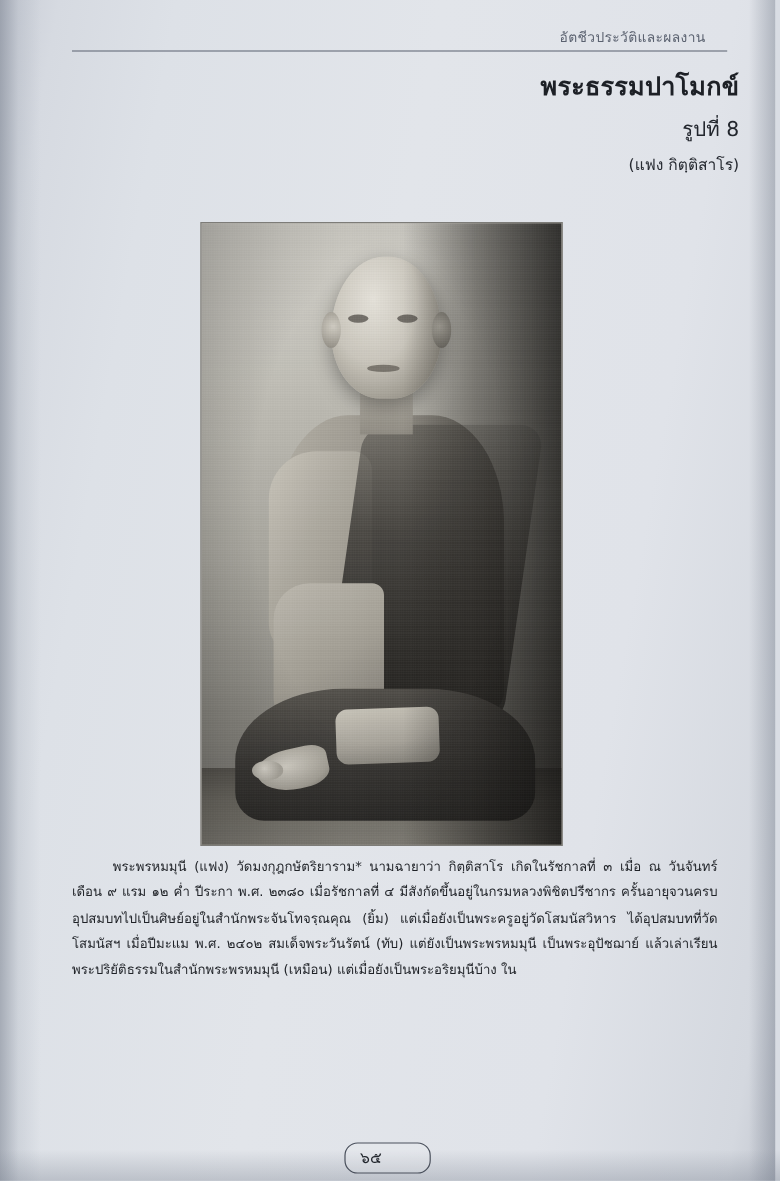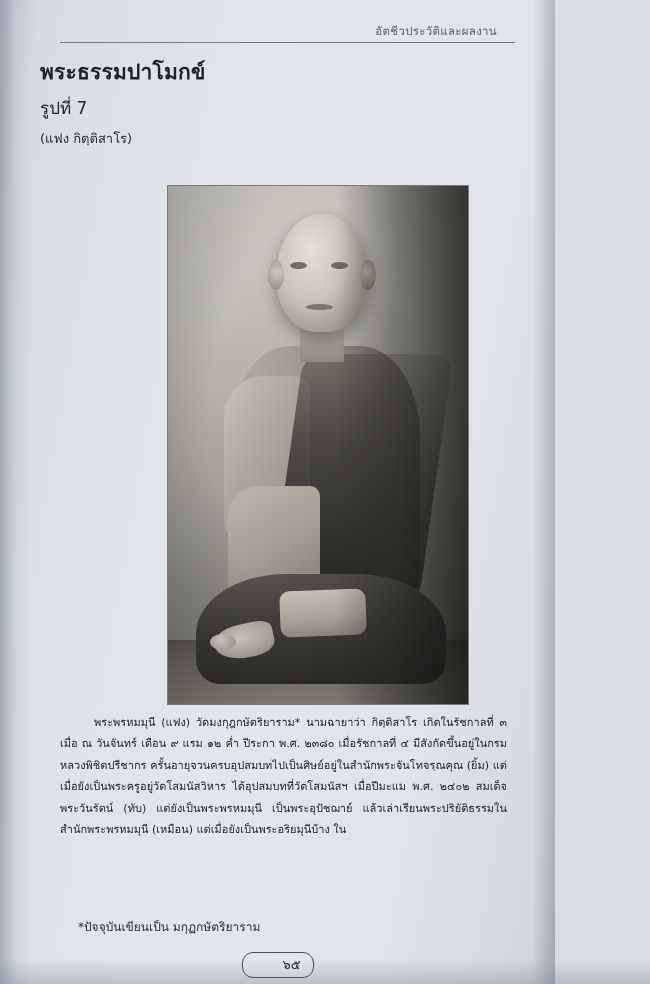--- a/index.html
+++ b/index.html
@@ -13,21 +13,21 @@
     font-family: "DejaVu Sans", "Liberation Sans", sans-serif;
     overflow: hidden;
     position: relative;
   }
 
   
   .page {
     position: absolute;
     left: 0;
     top: 0;
-    width: 555px;
+    width: 646px;
     height: 984px;
     background: linear-gradient(100deg, #c8ccd5 0%, #d6dae1 6%, #dde1e7 18%, #e2e5ea 45%, #e0e3e9 75%, #d4d8df 95%, #c3c7d0 100%);
     box-sizing: border-box;
   }
 
   
   .gutter-shade {
     position: absolute;
     left: 0; top: 0;
     width: 34px; height: 984px;
@@ -74,21 +74,21 @@
     top: 20px;
     border-top: 1.5px solid #6f7684;
   }
 
   
   .title-block {
     position: absolute;
     left: 40px;
     right: 30px;
     top: 58px;
-    text-align: left;
+    text-align: right;
   }
   .title-main {
     font-size: 21px;
     font-weight: bold;
     color: #1d2026;
     line-height: 1.35;
     letter-spacing: .2px;
   }
   .title-sub {
     font-size: 17px;
@@ -286,21 +286,21 @@
     line-height: 1.6;
   }
 
   
   .page-number {
     position: absolute;
     left: 50%;
     transform: translateX(-50%);
     top: 952px;
     min-width: 46px;
-    text-align: right;
+    text-align: left;
     font-size: 13px;
     color: #22262d;
     border: 1.4px solid #4a505c;
     border-radius: 11px;
     padding: 1px 12px 2px;
     background: rgba(255,255,255,0.12);
   }
 </style>
 </head>
 <body>
@@ -311,21 +311,21 @@
   <div class="edge-shade-right"></div>
   <div class="edge-shade-bottom"></div>
 
   <div class="running-header">
     <div class="rh-text">อัตชีวประวัติและผลงาน</div>
     <div class="rh-rule"></div>
   </div>
 
   <div class="title-block">
     <div class="title-main">พระธรรมปาโมกข์</div>
-    <div class="title-sub">รูปที่ 7</div>
+    <div class="title-sub">รูปที่ 8</div>
     <div class="title-sub2">(แฟง กิตฺติสาโร)</div>
   </div>
 
   <div class="photo-frame">
     <div class="ph-bg"></div>
     <div class="ph-floor"></div>
     <div class="ph-torso"></div>
     <div class="ph-shoulder-l"></div>
     <div class="ph-robe"></div>
     <div class="ph-arm-l"></div>
@@ -342,17 +342,16 @@
     <div class="ph-toes"></div>
     <div class="ph-dark-right"></div>
     <div class="ph-grain"></div>
     <div class="ph-vignette"></div>
   </div>
 
   <div class="body-text">
     <span class="indent"></span><span>พระพรหมมุนี (แฟง) วัดมงกุฎกษัตริยาราม* นามฉายาว่า กิตฺติสาโร เกิดในรัชกาลที่ ๓ เมื่อ ณ วันจันทร์ เดือน ๙ แรม ๑๒ ค่ำ ปีระกา พ.ศ. ๒๓๘๐ เมื่อรัชกาลที่ ๔ มีสังกัดขึ้นอยู่ในกรมหลวงพิชิตปรีชากร ครั้นอายุจวนครบอุปสมบทไปเป็นศิษย์อยู่ในสำนักพระจันโทจรฺณคุณ (ยิ้ม) แต่เมื่อยังเป็นพระครูอยู่วัดโสมนัสวิหาร ได้อุปสมบทที่วัดโสมนัสฯ เมื่อปีมะแม พ.ศ. ๒๔๐๒ สมเด็จพระวันรัตน์ (ทับ) แต่ยังเป็นพระพรหมมุนี เป็นพระอุปัชฌาย์ แล้วเล่าเรียนพระปริยัติธรรมในสำนักพระพรหมมุนี (เหมือน) แต่เมื่อยังเป็นพระอริยมุนีบ้าง ใน</span>
   </div>
 
-  <div class="footnote">*ปัจจุบันเขียนเป็น มกุฏกษัตริยาราม</div>
 
   <div class="page-number">๖๕</div>
 
 </div>
 
 </body></html>

